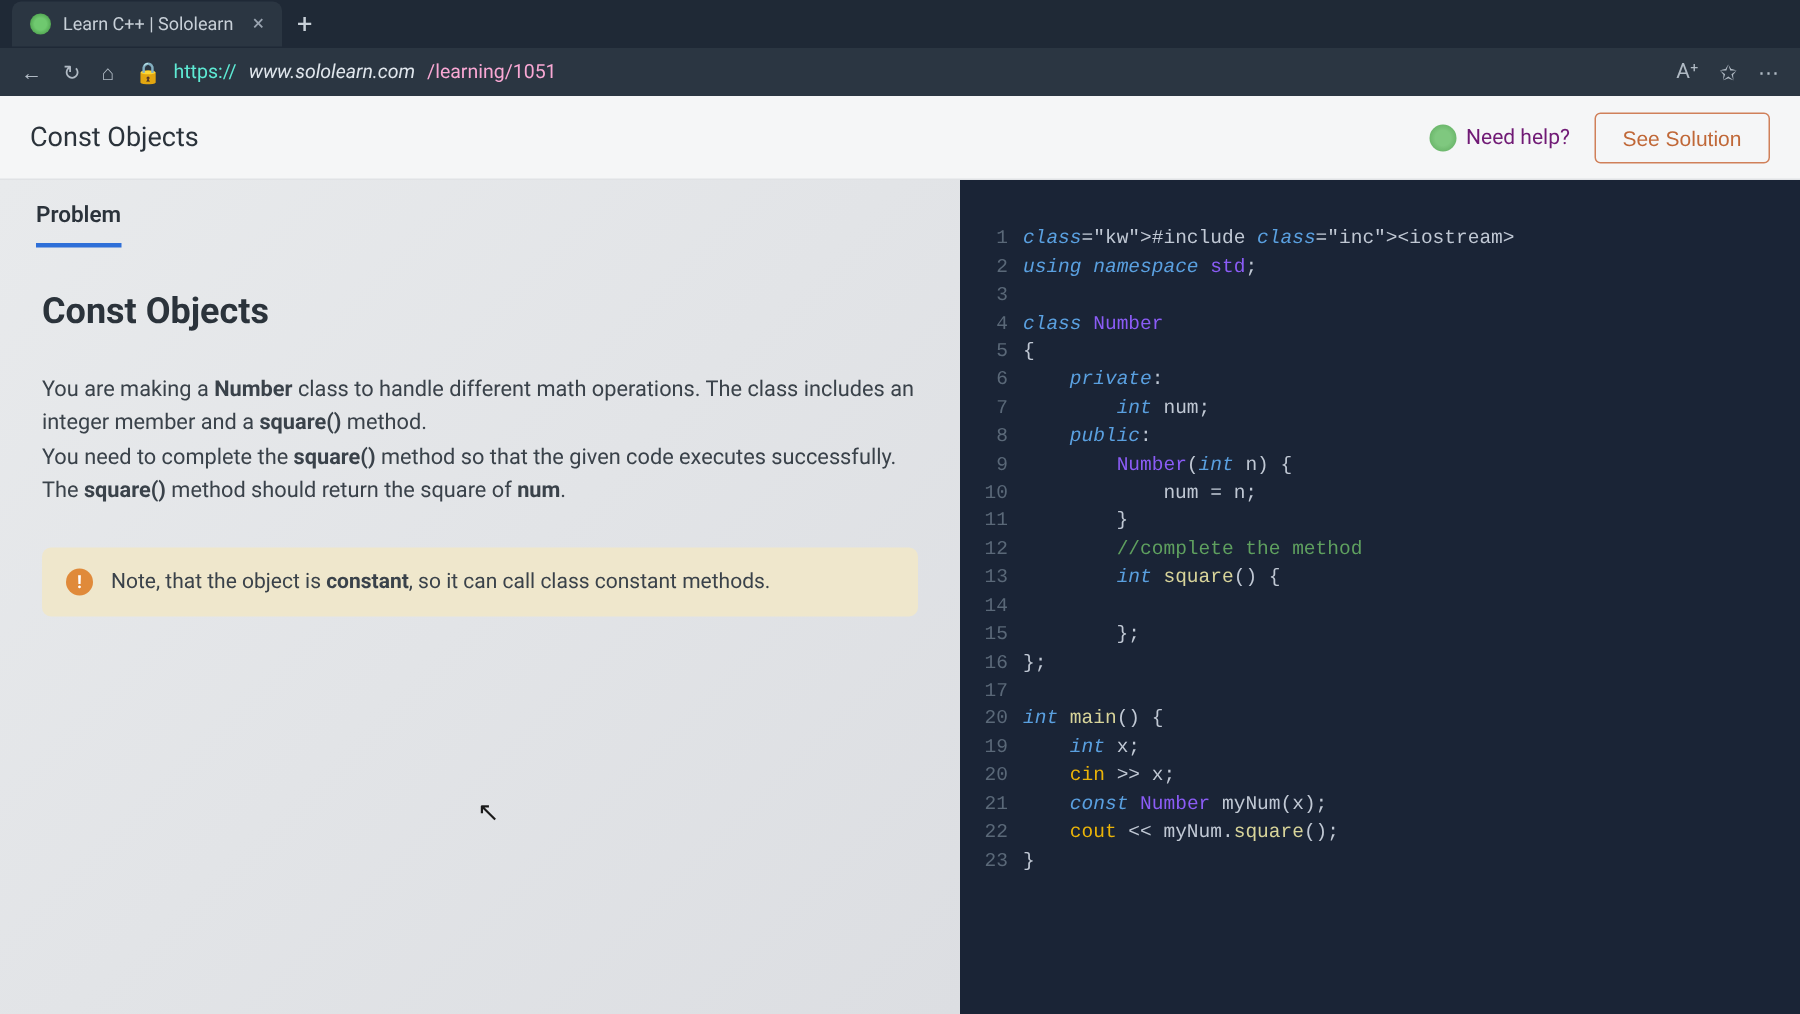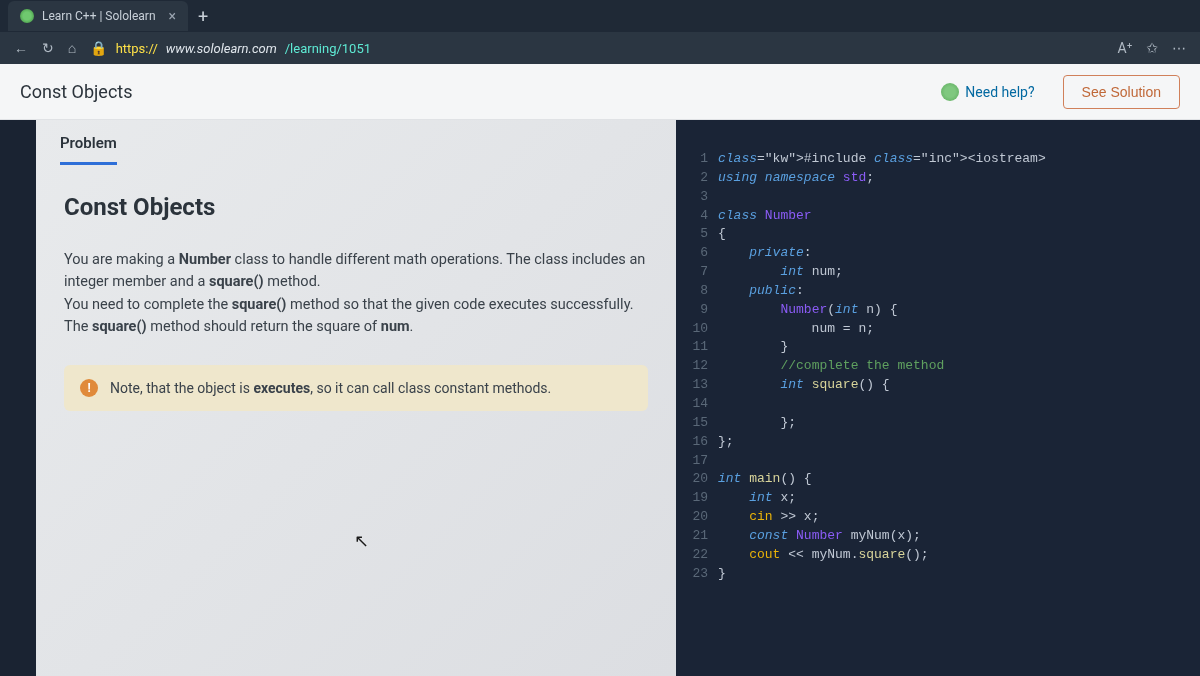--- a/index.html
+++ b/index.html
@@ -66,21 +66,21 @@
     cursor: pointer;
   }
   .url-box {
     display: flex;
     align-items: center;
     gap: 8px;
     flex: 1;
     font-size: 13px;
   }
   .url-domain { color: #e0e6ec; font-style: italic; }
-  .url-path { color: #5eead4; }
+  .url-path { color: #f9a8d4; }
   .addr-right {
     display: flex;
     gap: 14px;
     margin-left: auto;
   }
 
   
   .app-header {
     display: flex;
     align-items: center;
@@ -97,46 +97,44 @@
   .header-right {
     margin-left: auto;
     display: flex;
     align-items: center;
     gap: 16px;
   }
   .need-help {
     display: flex;
     align-items: center;
     gap: 6px;
-    color: #0369a1;
+    color: #701a75;
     font-size: 14px;
     cursor: pointer;
   }
   .help-icon {
     width: 18px; height: 18px;
     border-radius: 50%;
     background: radial-gradient(circle, #7fc87f 40%, #5aa85a 100%);
     position: relative;
   }
   .see-solution {
     border: 1px solid #d0805a;
     color: #c06838;
     background: transparent;
     padding: 8px 18px;
     border-radius: 4px;
     font-size: 14px;
     cursor: pointer;
-    margin-left: 12px;
   }
 
   
   .main {
     display: flex;
     height: calc(676px - 64px - 56px);
-    padding-left: 36px;
   }
 
   
   .problem-panel {
     width: 640px;
     background: linear-gradient(135deg, #e8eaec 0%, #dcdee2 100%);
     padding: 0;
     overflow-y: auto;
   }
   .tab-strip {
@@ -236,21 +234,21 @@
       <span class="tab-close">×</span>
     </div>
     <span class="new-tab">+</span>
   </div>
   <div class="addr-bar">
     <span class="addr-icon">←</span>
     <span class="addr-icon">↻</span>
     <span class="addr-icon">⌂</span>
     <div class="url-box">
       <span class="addr-icon">🔒</span>
-      <span style="color:#fde047">https://</span>
+      <span style="color:#5eead4">https://</span>
         <span class="url-domain">www.sololearn.com</span>
         <span class="url-path">/learning/1051</span>
     </div>
     <div class="addr-right">
       <span class="addr-icon">A⁺</span>
       <span class="addr-icon">✩</span>
       <span class="addr-icon">⋯</span>
     </div>
   </div>
 </div>
@@ -277,21 +275,21 @@
 
       <div class="prob-text">
         <span>You are making a </span><b>Number</b><span> class to handle different math operations. The class includes an integer member and a </span><b>square()</b><span> method.</span><br>
         <span>You need to complete the </span><b>square()</b><span> method so that the given code executes successfully.</span><br>
         <span>The </span><b>square()</b><span> method should return the square of </span><b>num</b><span>.</span>
       </div>
 
       <div class="note-box">
         <div class="note-icon">!</div>
         <div>
-          <span>Note, that the object is </span><b>executes</b><span>, so it can call class constant methods.</span>
+          <span>Note, that the object is </span><b>constant</b><span>, so it can call class constant methods.</span>
         </div>
       </div>
     </div>
     <span class="cursor-arrow" style="left:318px; top:410px;">↖</span>
   </div>
 
   <div class="code-panel">
     <div class="gutter" id="gutter">
         <div>1</div>
         <div>2</div>

